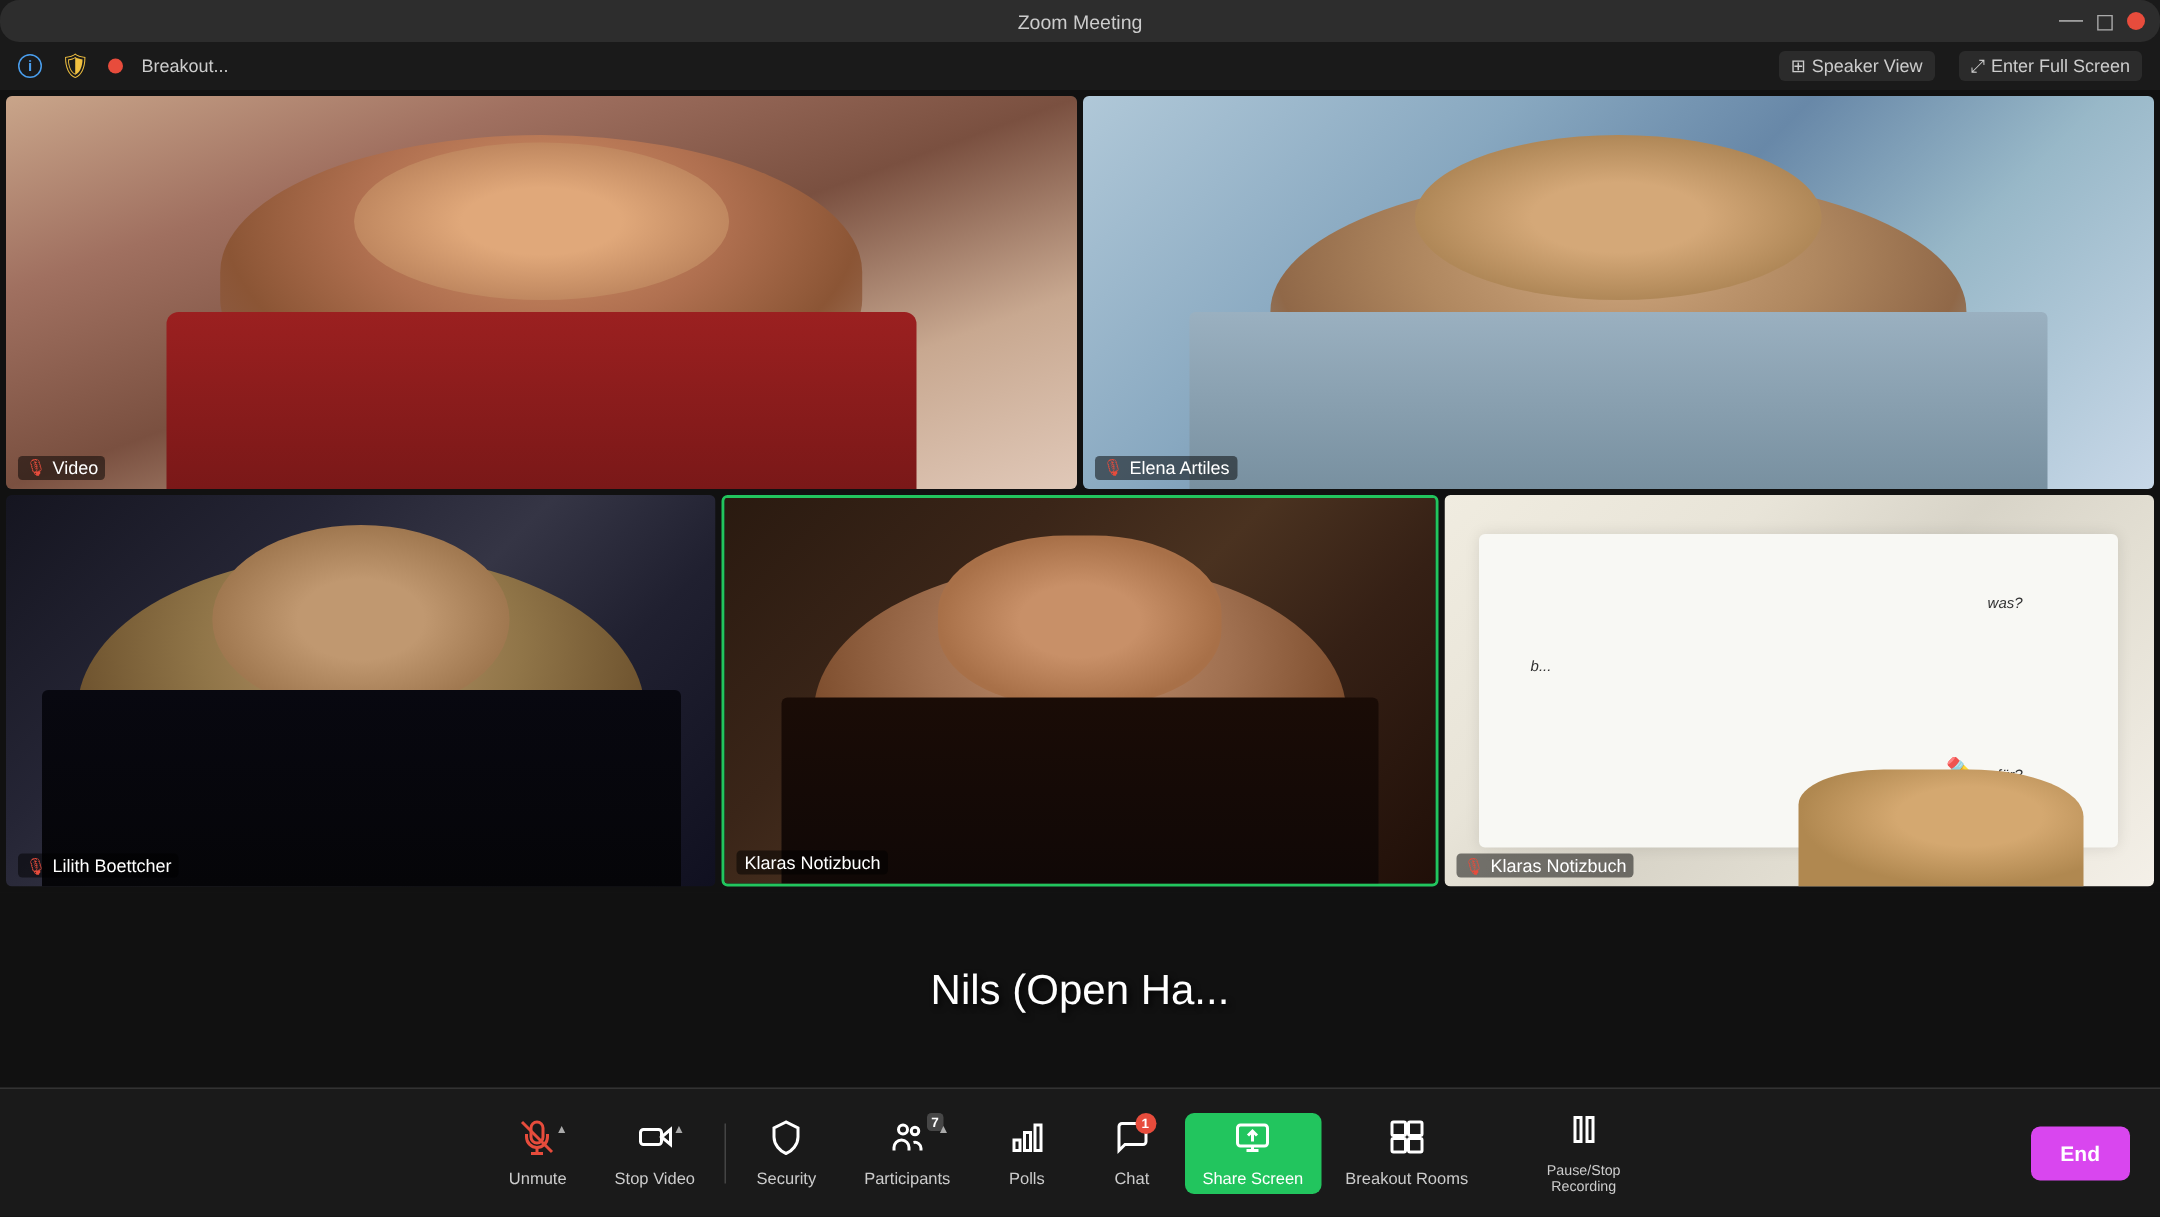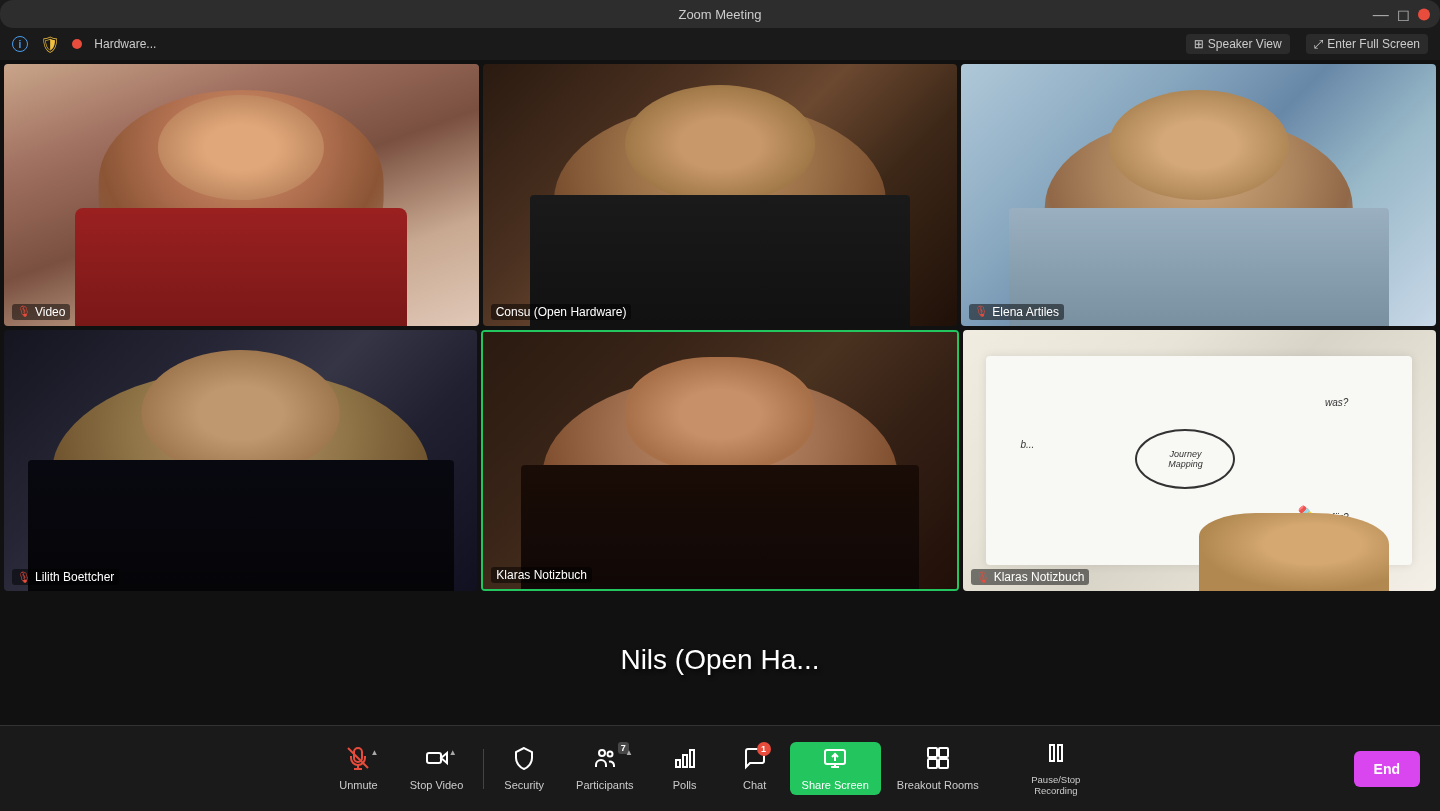--- a/index.html
+++ b/index.html
@@ -277,21 +277,21 @@
     <span>—</span>
     <span>◻</span>
     <span class="title-btn-close"></span>
   </div>
 </div>
 
 <div class="top-bar">
   <div class="info-icon">i</div>
   <div class="shield-icon-top">🛡</div>
   <div class="recording-dot"></div>
-  <span class="recording-text">Hardware...</span>
+  <span class="recording-text">Breakout...</span>
   <div class="top-bar-right">
     <div class="top-bar-btn">
       <span>⊞</span>
       <span>Speaker View</span>
     </div>
     <div class="top-bar-btn">
       <span>⤢</span>
       <span>Enter Full Screen</span>
     </div>
   </div>
@@ -308,30 +308,20 @@
         <div style="position:absolute;top:12%;left:50%;transform:translateX(-50%);width:35%;height:40%;background:radial-gradient(ellipse,#e0a87a 30%,#c08860 70%);border-radius:50%;"></div>
 
         <div style="position:absolute;bottom:0;left:15%;width:70%;height:45%;background:linear-gradient(180deg,#9b2020 0%,#7a1818 100%);border-radius:8px 8px 0 0;"></div>
       </div>
       <div class="participant-label">
         <span class="mic-muted">🎙</span>
         <span>Video</span>
       </div>
     </div>
 
-    <div class="video-cell">
-      <div style="width:100%;height:100%;background:linear-gradient(135deg,#2a1a10 0%,#4a3020 30%,#6b4830 50%,#3d2818 70%,#1f1008 100%);">
-        <div style="position:absolute;bottom:10%;left:50%;transform:translateX(-50%);width:70%;height:75%;background:radial-gradient(ellipse at 50% 30%,#c09060 0%,#9a7048 40%,#7a5030 70%,transparent 100%);border-radius:50% 50% 40% 40%;"></div>
-        <div style="position:absolute;top:8%;left:50%;transform:translateX(-50%);width:40%;height:45%;background:radial-gradient(ellipse,#c8986a 30%,#a07848 70%);border-radius:50%;"></div>
-        <div style="position:absolute;bottom:0;left:10%;width:80%;height:50%;background:linear-gradient(180deg,#1a1a1a 0%,#111 100%);border-radius:4px 4px 0 0;"></div>
-      </div>
-      <div class="participant-label">
-        <span>Consu (Open Hardware)</span>
-      </div>
-    </div>
 
     <div class="video-cell">
       <div style="width:100%;height:100%;background:linear-gradient(135deg,#b0c8d8 0%,#88a8c0 30%,#6888a8 50%,#98b8c8 70%,#c8d8e8 100%);">
         <div style="position:absolute;bottom:10%;left:50%;transform:translateX(-50%);width:65%;height:70%;background:radial-gradient(ellipse at 50% 30%,#d0a880 0%,#b08860 40%,#906848 70%,transparent 100%);border-radius:50% 50% 40% 40%;"></div>
         <div style="position:absolute;top:10%;left:50%;transform:translateX(-50%);width:38%;height:42%;background:radial-gradient(ellipse,#d4a878 30%,#b08858 70%);border-radius:50%;"></div>
         <div style="position:absolute;bottom:0;left:10%;width:80%;height:45%;background:linear-gradient(180deg,#9ab0c0 0%,#7890a0 100%);border-radius:4px 4px 0 0;"></div>
       </div>
       <div class="participant-label">
         <span class="mic-muted">🎙</span>
         <span>Elena Artiles</span>
@@ -362,21 +352,20 @@
       <div class="participant-label">
         <span>Klaras Notizbuch</span>
       </div>
     </div>
 
     <div class="video-cell">
       <div style="width:100%;height:100%;background:linear-gradient(135deg,#f0ece0 0%,#e8e4d8 30%,#d8d4c8 50%,#e4e0d4 70%,#f4f0e8 100%);">
 
         <div style="position:absolute;top:10%;left:5%;right:5%;bottom:10%;background:#f8f8f4;border-radius:4px;box-shadow:0 0 10px rgba(0,0,0,0.1);">
 
-          <div style="position:absolute;top:35%;left:35%;width:100px;height:60px;border:2px solid #333;border-radius:50%;display:flex;align-items:center;justify-content:center;font-size:9px;color:#333;text-align:center;font-style:italic;">Journey<br>Mapping</div>
 
           <div style="position:absolute;top:20%;right:15%;font-size:10px;color:#333;font-style:italic;">was?</div>
           <div style="position:absolute;bottom:20%;right:15%;font-size:10px;color:#333;font-style:italic;">wofür?</div>
           <div style="position:absolute;top:40%;left:8%;font-size:10px;color:#333;font-style:italic;">b...</div>
 
           <div style="position:absolute;bottom:15%;right:20%;font-size:24px;">✏️</div>
         </div>
 
         <div style="position:absolute;bottom:0;right:10%;width:40%;height:30%;background:radial-gradient(ellipse at 60% 40%,#d4a870 30%,#b08850 70%);border-radius:30% 40% 0 0;"></div>
       </div>

